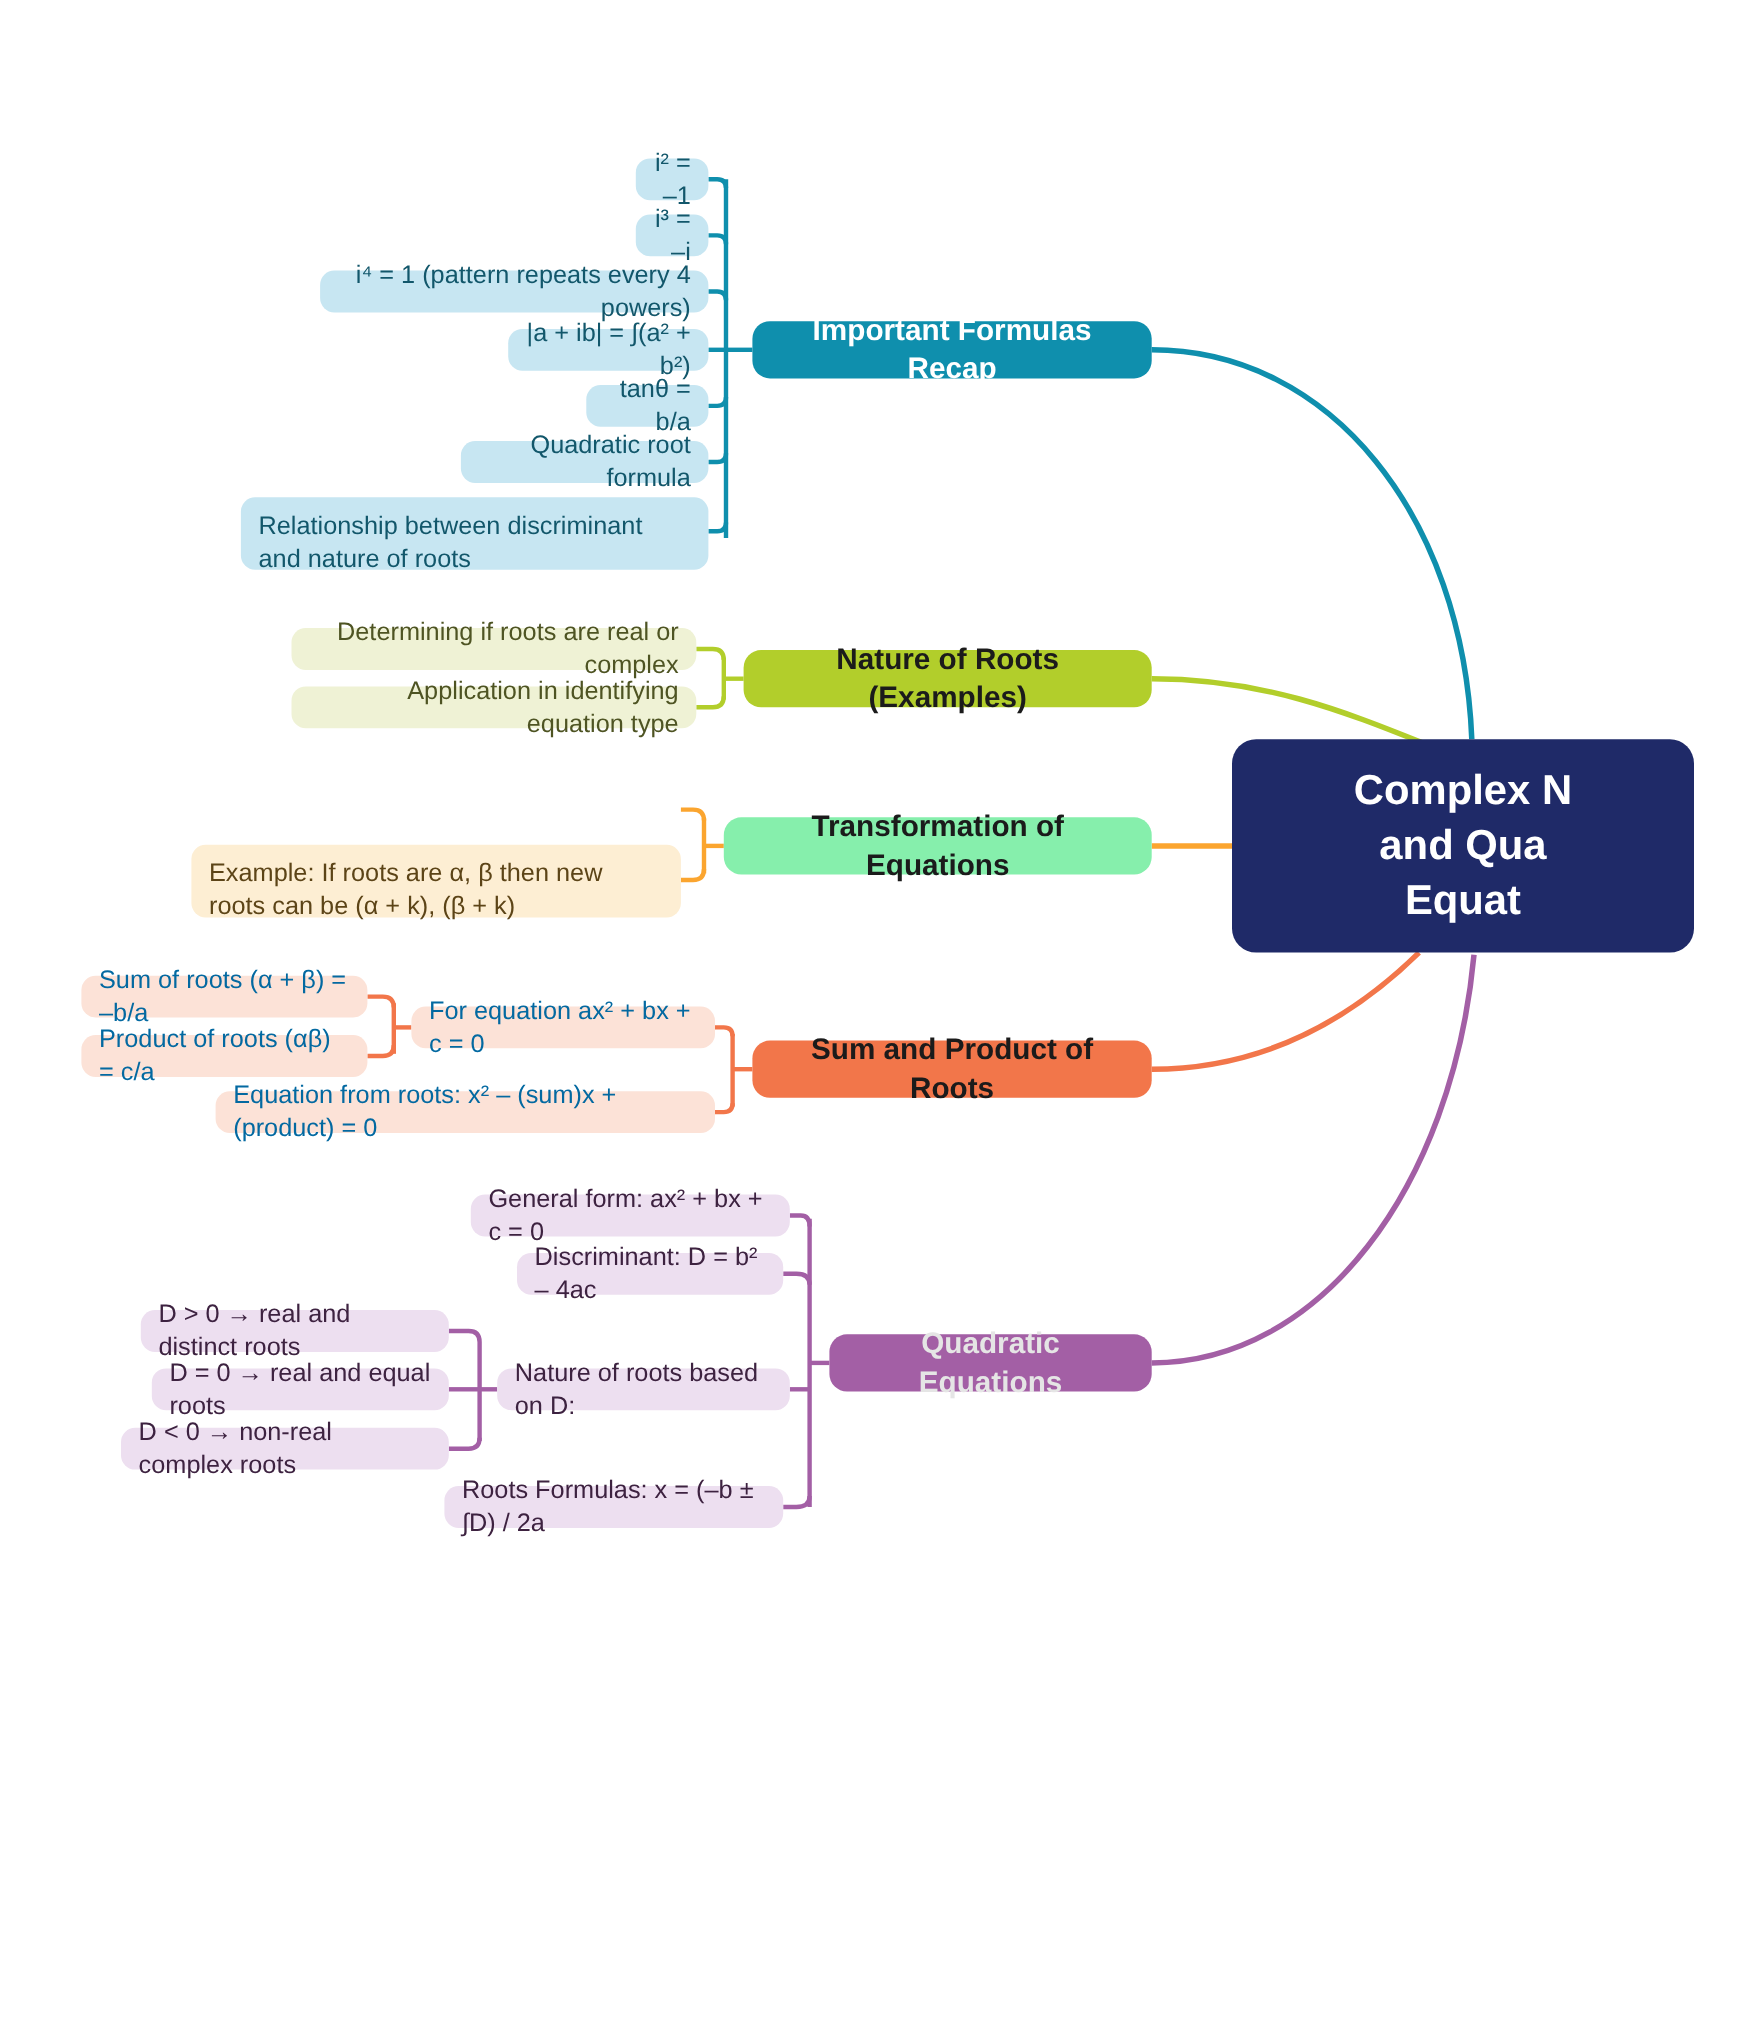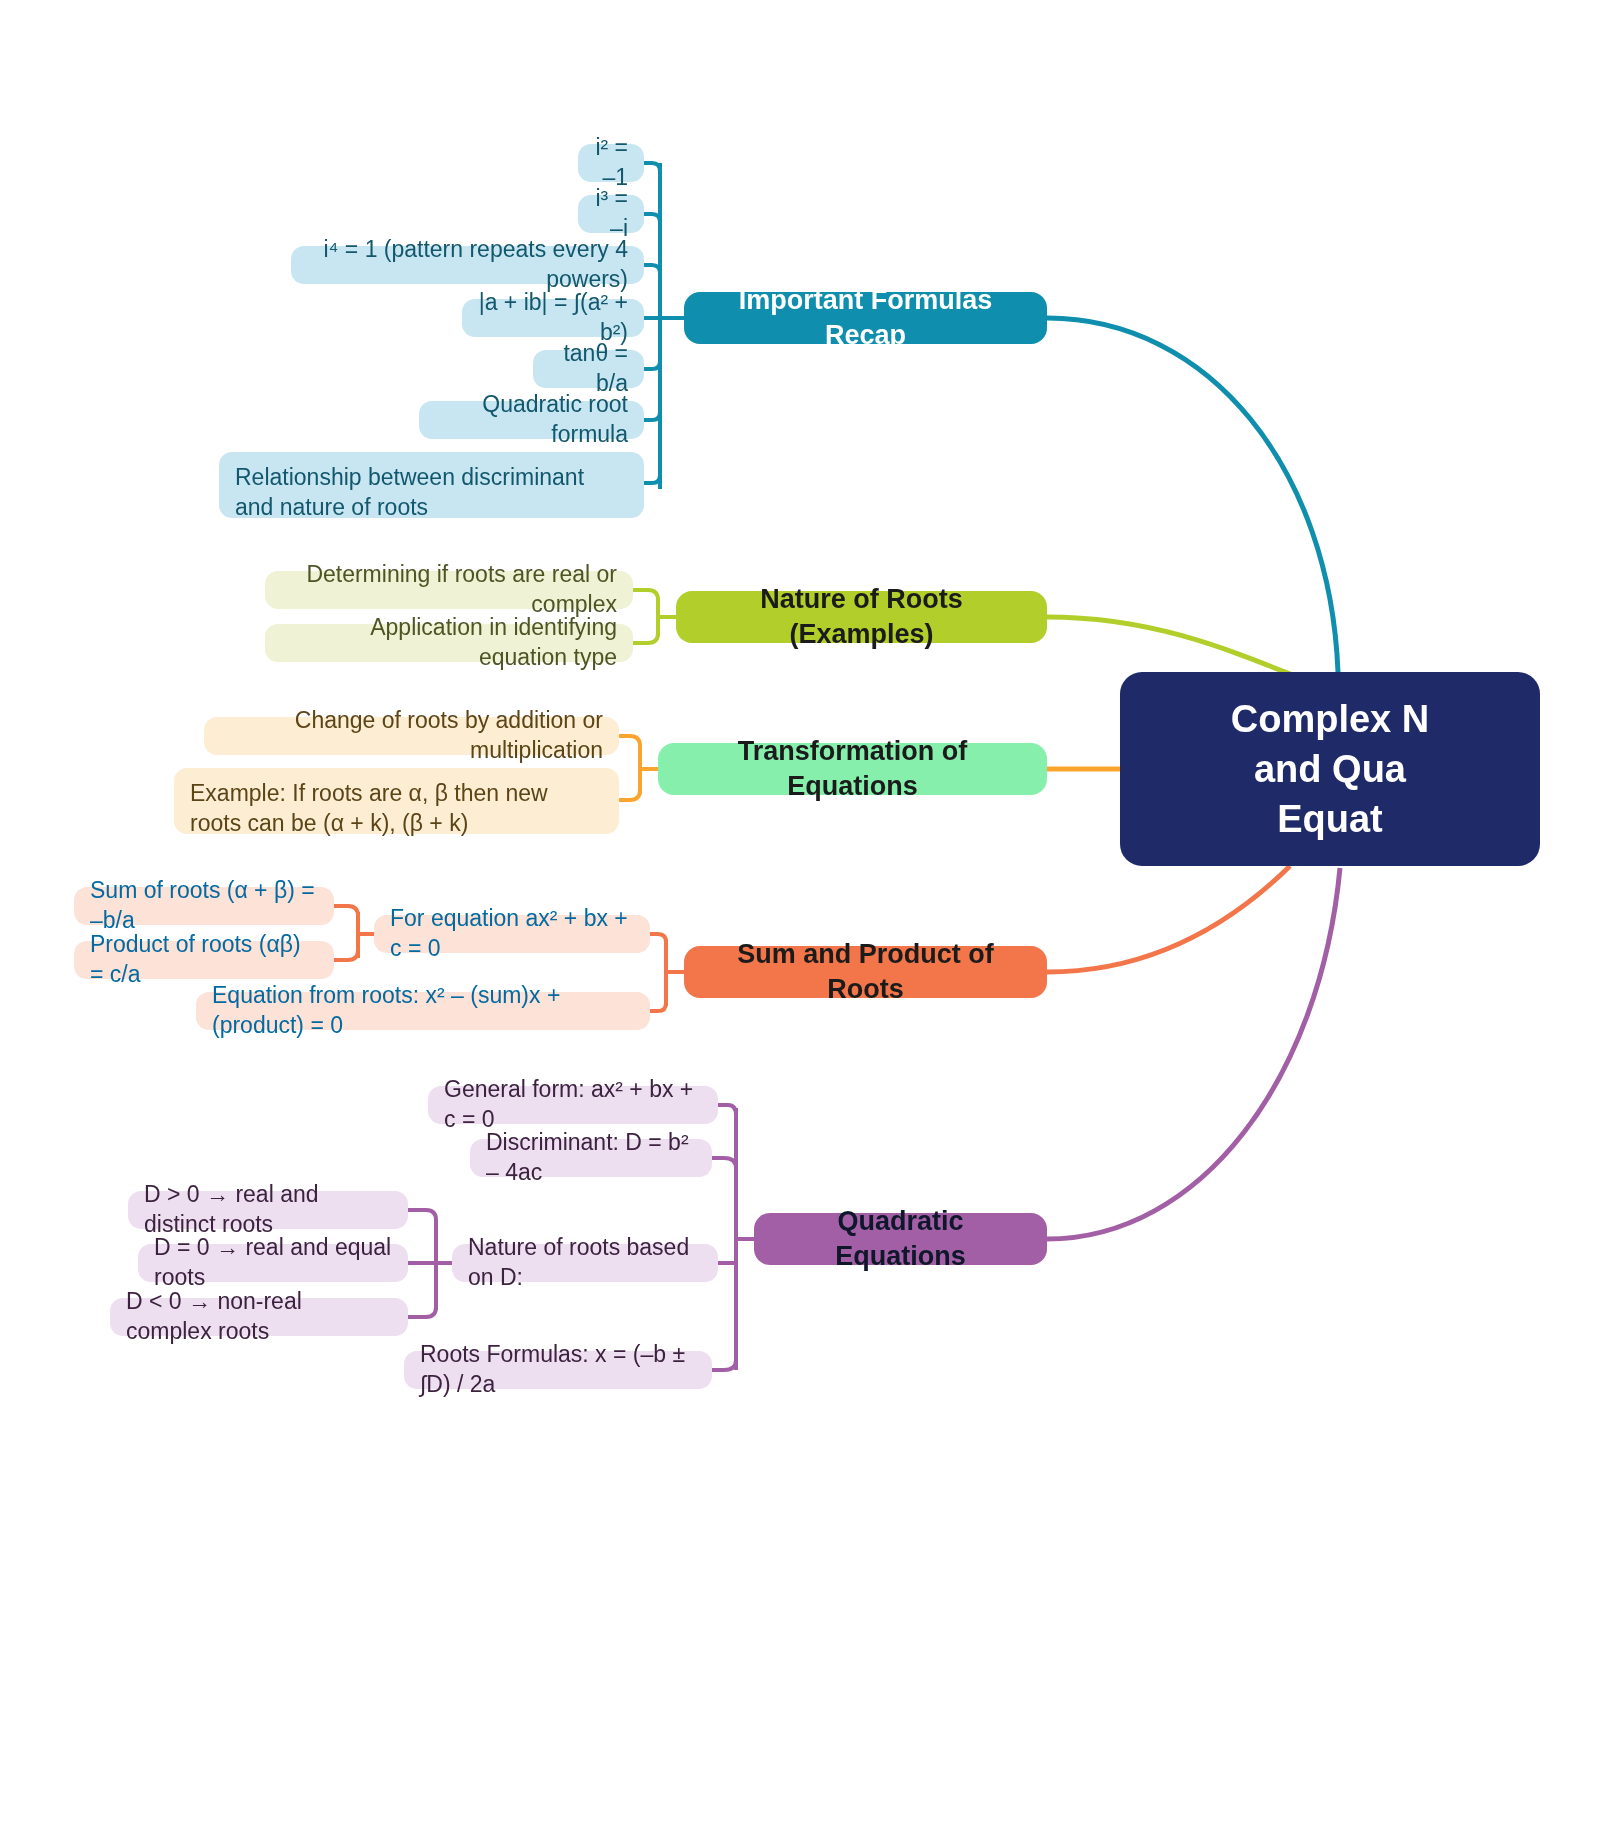--- a/index.html
+++ b/index.html
@@ -48,21 +48,21 @@
     font-weight: 700;
     justify-content: center;
     text-align: center;
     border-radius: 16px;
     padding: 14px 20px;
   }
   .branch.teal   { background: #0f8fad; color: #ffffff; }
   .branch.green  { background: #b2ce2b; color: #1b1b1b; }
   .branch.orange { background: #86efac; color: #1b1b1b; }
   .branch.coral  { background: #f2764a; color: #1b1b1b; }
-  .branch.purple { background: #a35fa5; color: #0f172a; text-align: center; }
+  .branch.purple { background: #a35fa5; color: #e5e5e5; text-align: center; }
 
   
   .leaf {
     font-size: 23px;
     font-weight: 400;
     border-radius: 13px;
     padding: 11px 16px;
   }
   .leaf.teal   { background: #c7e6f2; color: #12576b; }
   .leaf.green  { background: #eff2d5; color: #4e5423; }
@@ -156,21 +156,20 @@
   <div class="node leaf teal align-left multiline" style="left:219px; top:452px; width:425px; height:66px;">Relationship between discriminant and nature of roots</div>
 
   <div class="node branch green" style="left:676px; top:591px; width:371px; height:52px;">Nature of Roots (Examples)</div>
 
   <div class="node leaf green align-right" style="left:265px; top:571px; width:368px; height:38px;">Determining if roots are real or complex</div>
 
   <div class="node leaf green align-right" style="left:265px; top:624px; width:368px; height:38px;">Application in identifying equation type</div>
 
   <div class="node branch orange" style="left:658px; top:743px; width:389px; height:52px;">Transformation of Equations</div>
 
-  <div class="node leaf orange align-right" style="left:204px; top:717px; width:415px; height:38px;">Change of roots by addition or multiplication</div>
 
   <div class="node leaf orange align-left multiline" style="left:174px; top:768px; width:445px; height:66px;">Example: If roots are α, β then new roots can be (α + k), (β + k)</div>
 
   <div class="node branch coral" style="left:684px; top:946px; width:363px; height:52px;">Sum and Product of Roots</div>
 
   <div class="node leaf coral align-left" style="left:374px; top:915px; width:276px; height:38px;">For equation ax² + bx + c = 0</div>
 
   <div class="node leaf coral align-left" style="left:196px; top:992px; width:454px; height:38px;">Equation from roots: x² – (sum)x + (product) = 0</div>
 
   <div class="node leaf coral align-left" style="left:74px; top:887px; width:260px; height:38px;">Sum of roots (α + β) = –b/a</div>

